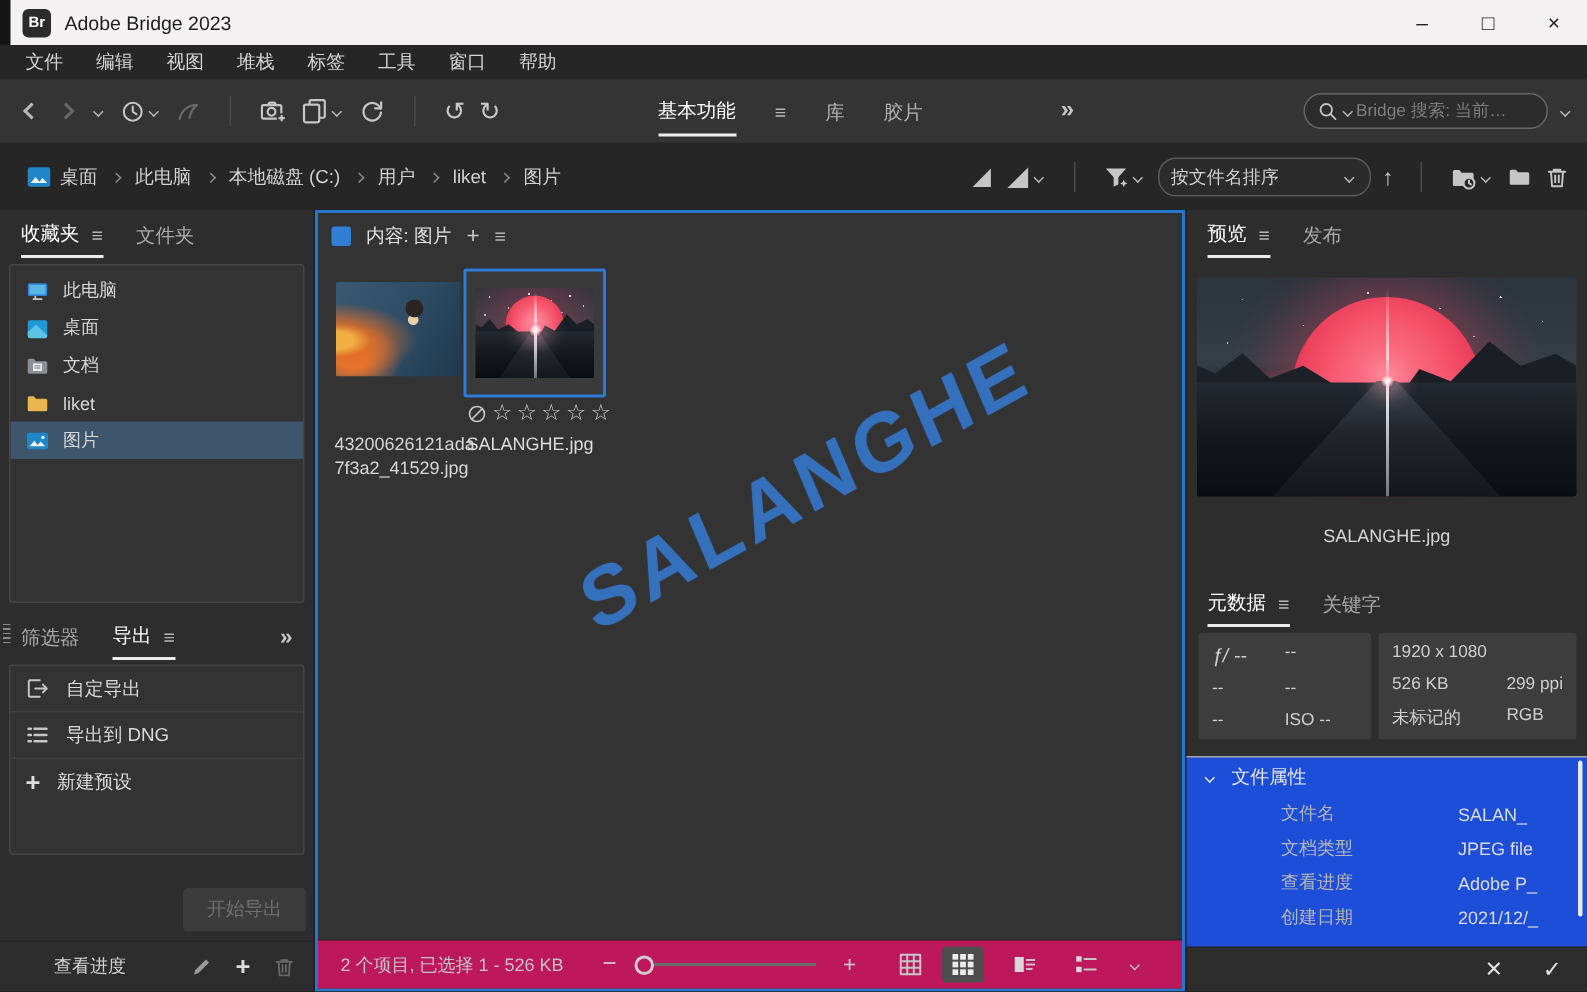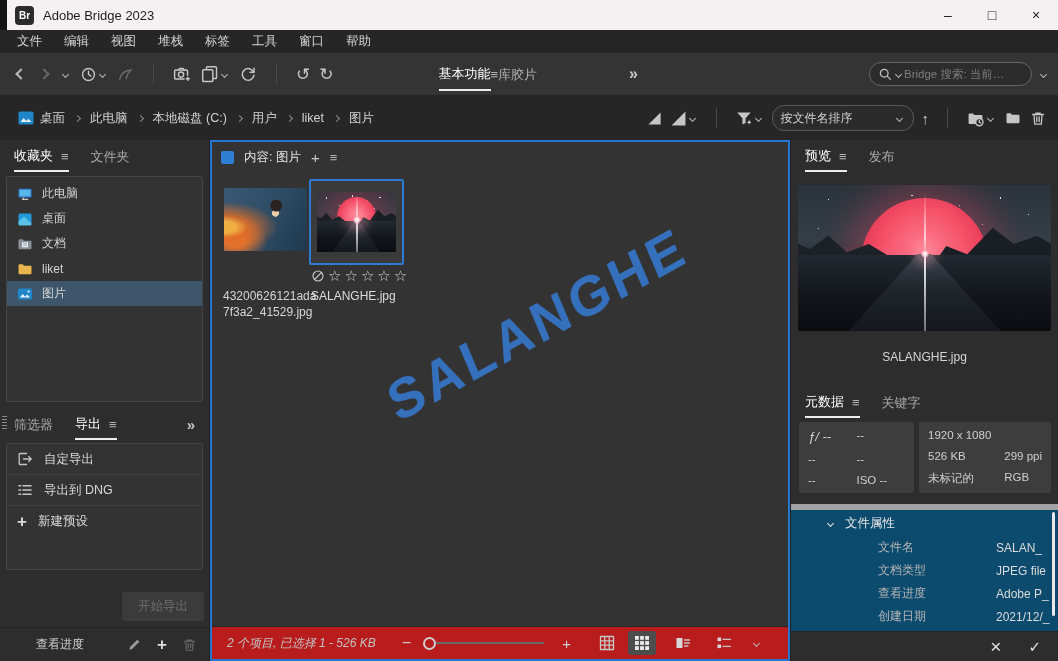--- a/index.html
+++ b/index.html
@@ -24,21 +24,21 @@
   .ic { display:inline-flex; align-items:center; justify-content:center; }
   .si { fill:none; stroke:#c6c6c6; stroke-width:1.3; stroke-linecap:round; stroke-linejoin:round; }
   .cv { width:5px; height:5px; border-right:1.5px solid #b9b9b9; border-bottom:1.5px solid #b9b9b9; display:inline-block; transform:rotate(45deg); margin:0 3px; }
   .cv.lg { width:8px; height:8px; border-width:2px; }
   .cv.left { transform:rotate(135deg); }
   .cv.right { transform:rotate(-45deg); }
   .dim { opacity:.38; }
   .tool-sep { width:1px; height:20px; background:#4a4a4a; margin:0 10px; }
   .tb-group { display:flex; align-items:center; gap:9px; padding-left:14px; }
   .glyph { color:#c9c9c9; font-size:17px; line-height:1; }
-  .ws-tabs { display:flex; align-items:center; margin-left:105px; font-size:13px; color:#b2b2b2; }
+  .ws-tabs { display:flex; align-items:center; gap:26px; margin-left:105px; font-size:13px; color:#b2b2b2; }
   .ws-tab { padding:8px 0 6px; }
   .ws-tab.active { color:#fff; border-bottom:2px solid #ededed; }
   .panel-menu { color:#b5b5b5; font-size:13px; }
   .overflow { margin-left:92px; color:#c9c9c9; font-size:16px; font-weight:bold; }
   .searchbox { margin-left:auto; margin-right:6px; width:163px; height:24px; border:1px solid #666; border-radius:12px; background:#2c2c2c; display:flex; align-items:center; padding:0 8px; }
   .searchbox input { flex:1; min-width:0; background:transparent; border:none; outline:none; color:#c9c9c9; font-size:11.5px; font-family:inherit; }
   .searchbox input::placeholder { color:#7d7d7d; }
   .tb-endchev { margin-right:12px; }
 
   
@@ -104,21 +104,21 @@
   .scene .ground { position:absolute; left:0; right:0; top:48%; bottom:0; background:linear-gradient(180deg,#222930 0%,#12161b 55%,#0b0e11 100%); }
   .scene .road { position:absolute; left:0; right:0; top:47%; bottom:0; clip-path:polygon(47.5% 0,52.5% 0,80% 100%,20% 100%); background:linear-gradient(180deg,#3c444d 0%,#20262c 45%,#14181d 100%); }
   .scene .cline { position:absolute; left:50%; top:48%; bottom:0; width:2px; transform:translateX(-50%); background:linear-gradient(180deg,rgba(255,255,255,.95),rgba(225,232,238,.45)); }
   .scene .beam { position:absolute; left:50%; top:5%; height:46%; width:2px; transform:translateX(-50%); background:linear-gradient(180deg,transparent,rgba(255,225,232,.85) 70%,transparent); }
   .scene .flare { position:absolute; left:50%; top:47%; width:10px; height:10px; border-radius:50%; transform:translate(-50%,-50%); background:radial-gradient(circle,#ffecef 0 20%,rgba(255,160,178,.5) 55%,transparent 75%); box-shadow:0 0 12px 5px rgba(255,170,190,.45); }
   .thumb-scene { width:79px; height:60px; }
   .rating-row { position:absolute; left:99px; top:126px; display:flex; align-items:center; gap:3px; color:#cfcfcf; }
   .star-g { font-size:15px; line-height:1; color:#cfcfcf; }
   .tile2-name { position:absolute; left:99px; top:147px; color:#dcdcdc; }
   .watermark { position:absolute; left:325px; top:182px; transform:translate(-50%,-50%) rotate(-29deg) skewX(-6deg); white-space:nowrap; font-size:54px; font-weight:800; letter-spacing:4px; color:#3570bd; text-shadow:0 0 1px rgba(64,120,190,.6); }
-  .statusbar { position:absolute; left:0; bottom:0; width:100%; height:33px; background:#b91c1c; border-top:1px solid #262626; display:flex; align-items:center; color:#c3c3c3;font-style:italic; }
+  .statusbar { position:absolute; left:0; bottom:0; width:100%; height:33px; background:#be185d; border-top:1px solid #262626; display:flex; align-items:center; color:#c3c3c3; }
   .sb-text { margin-left:15px; }
   .sb-minus { margin-left:26px; font-size:16px; color:#cfcfcf; }
   .slider { display:flex; align-items:center; margin-left:12px; }
   .knob { width:13px; height:13px; border:2px solid #cdcdcd; border-radius:50%; }
   .track { width:108px; height:2px; background:#6a6a6a; }
   .sb-plus { margin-left:18px; font-size:15px; color:#cfcfcf; }
   .sb-icons { margin-left:28px; display:flex; align-items:center; gap:13px; }
   .viewbtn { padding:4px 6px; border-radius:3px; display:flex; }
   .viewbtn.active { background:#4d4d4d; }
 
@@ -126,21 +126,21 @@
   .right-panel { position:absolute; left:790px; top:140px; width:268px; height:521px; background:#2d2d2d; border-left:1px solid #1f1f1f; }
   .preview-img { position:absolute; left:7px; top:45px; width:253px; height:146px; border-radius:2px; }
   .preview-caption { position:absolute; left:0; top:210px; width:100%; text-align:center; color:#d6d6d6; }
   .meta-tabs { top:246px; }
   .placard { position:absolute; left:8px; top:282px; width:252px; display:flex; gap:5px; }
   .pbox { background:#3d3d3d; border-radius:2px; padding:7px 9px; color:#cfcfcf; font-size:11.5px; }
   .pbox.cam { width:115px; display:grid; grid-template-columns:1fr 1fr; row-gap:9px; }
   .pbox.cam .ap { font-style:italic; font-size:13px; }
   .pbox.info { flex:1; display:grid; grid-template-columns:1fr auto; row-gap:9px; }
   .span2 { grid-column:1 / span 2; }
-  .fileprops { position:absolute; left:0; top:364px; width:100%; height:128px; background:#0c4a6e; border-top:6px solid #a3a3a3;padding-left:24px; }
+  .fileprops { position:absolute; left:0; top:364px; width:100%; height:128px; background:#1d4ed8; border-top:1px solid #a3a3a3; }
   .fp-head { height:26px; display:flex; align-items:center; gap:9px; padding-left:10px; color:#e6e6e6; font-size:12.5px; }
   .fp-row { height:23px; display:flex; align-items:center; padding-left:40px;margin-left:23px; }
   .fp-label { width:118px; color:#b5b5b5; }
   .fp-value { color:#dadada; }
   .fp-scroll { position:absolute; right:3px; top:2px; width:3px; height:104px; background:#e9e9e9; border-radius:2px; }
   .rp-bottom { position:absolute; bottom:0; width:100%; height:30px; border-top:1px solid #242424; display:flex; align-items:center; justify-content:flex-end; gap:27px; padding-right:17px; }
   .x-glyph { font-size:19px; color:#e3e3e3; line-height:1; }
   .check-glyph { font-size:15px; color:#e3e3e3; line-height:1; }
 </style>
 </head>

